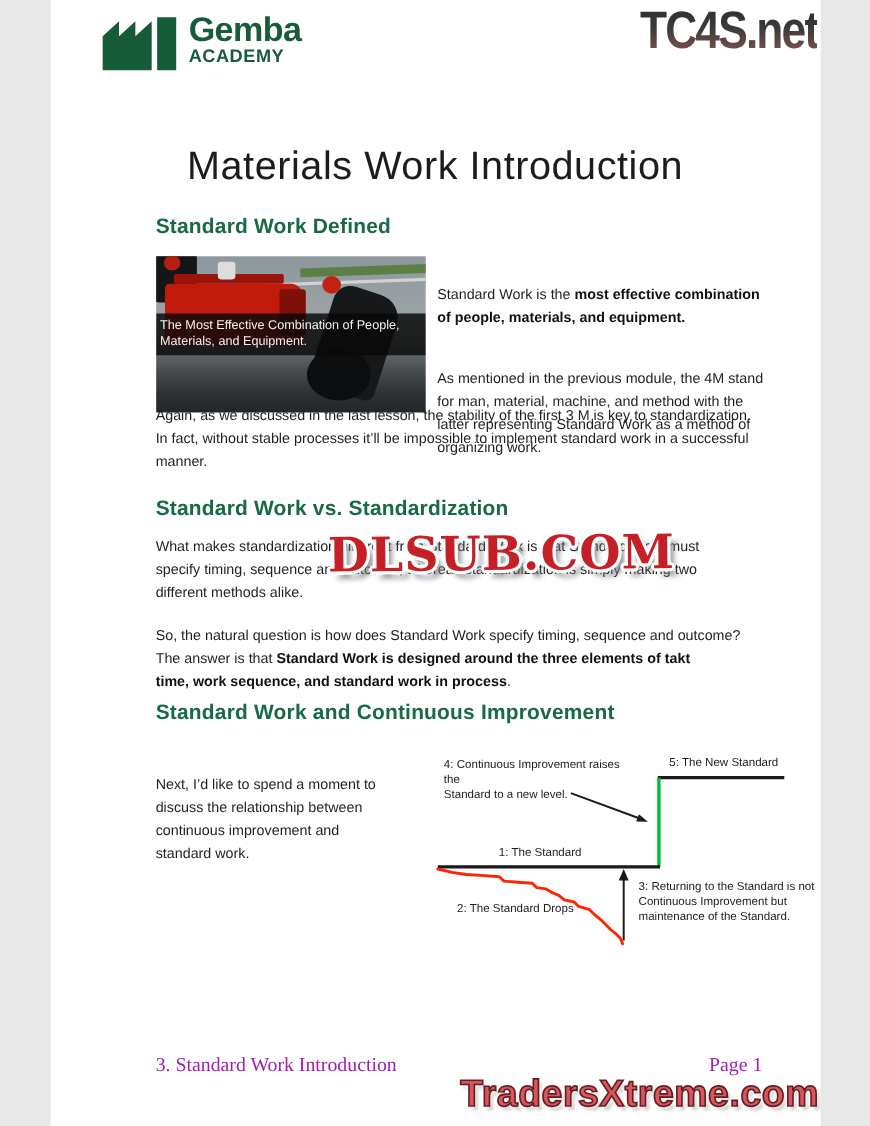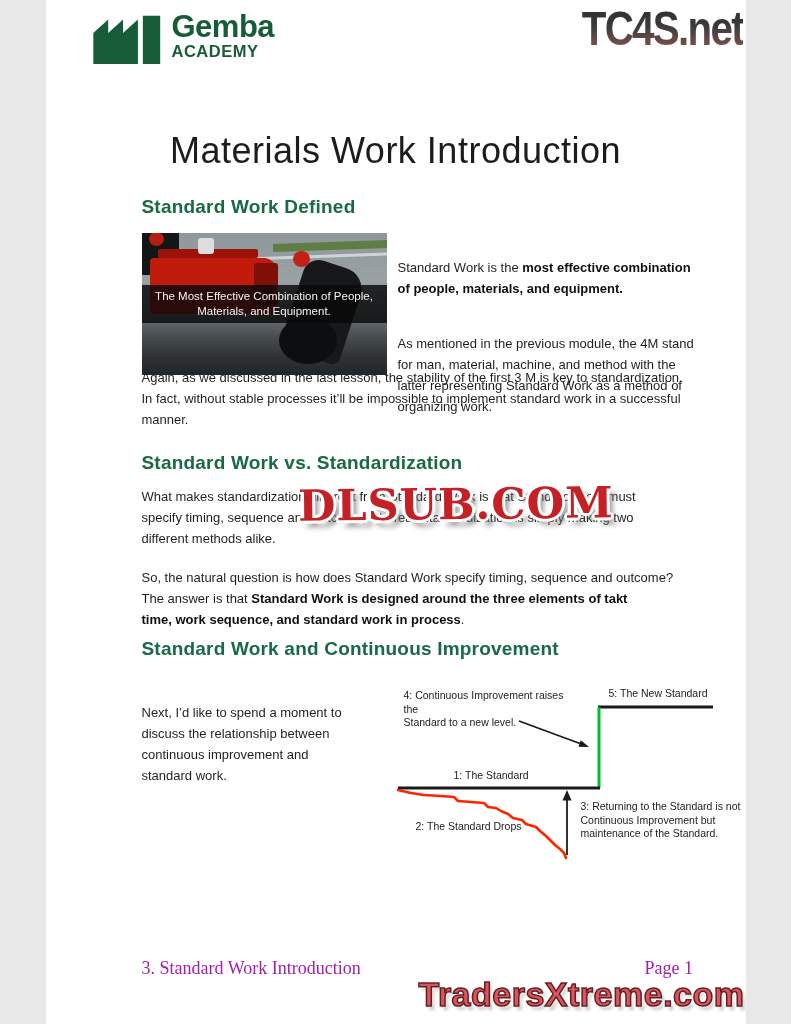--- a/index.html
+++ b/index.html
@@ -34,21 +34,21 @@
   .photo .helmet-l{position:absolute;left:7px;top:-1px;width:15px;height:14px;background:#b51f12;border-radius:50%;}
   .photo .car-wing{position:absolute;left:16px;top:16px;width:100px;height:9px;background:#9c1309;border-radius:2px;}
   .photo .car{position:absolute;left:8px;top:25px;width:126px;height:56px;background:#c11b0c;border-radius:4px 12px 4px 4px;}
   .photo .car-nose{position:absolute;left:112px;top:30px;width:24px;height:42px;background:#7e1008;border-radius:3px;}
   .photo .car-white{position:absolute;left:56px;top:5px;width:16px;height:16px;background:#dddddd;border-radius:3px;}
   .photo .crew-r{position:absolute;left:150px;top:30px;width:62px;height:96px;background:#17181a;
                  border-radius:16px 22px 8px 10px;transform:rotate(18deg);}
   .photo .helmet-r{position:absolute;left:151px;top:18px;width:17px;height:16px;background:#c32114;border-radius:50%;}
   .photo .tire{position:absolute;left:137px;top:84px;width:58px;height:47px;background:#0d0e0f;border-radius:50%;z-index:3;}
   .photo .caption{position:absolute;left:0;right:0;top:52px;z-index:4;background:rgba(8,8,8,0.82);
-                  color:#f2f2f2;text-align:center;font-size:11.5px;line-height:15px;padding:4px 4px;white-space:pre-line;}
+                  color:#f2f2f2;font-size:11.5px;line-height:15px;padding:4px 4px;white-space:pre-line;}
 
   
   .dlsub{left:252px;top:479px;font-family:"DejaVu Serif",serif;font-weight:700;font-size:43px;letter-spacing:1px;
          color:var(--dlsub-red,#c52026);transform:rotate(-0.6deg);
          text-shadow:-2px -2px 0 #fff,2px -2px 0 #fff,-2px 2px 0 #fff,2px 2px 0 #fff,
                      0 3px 0 #fff,0 -3px 0 #fff,3px 0 0 #fff,-3px 0 0 #fff,
                      6px 7px 5px rgba(120,120,120,0.7);}
   .traders{right:1px;top:975px;font-size:34px;font-weight:700;letter-spacing:0.5px;
            color:var(--traders-red,#d9565e);-webkit-text-stroke:1.5px #641d21;
            text-shadow:0 0 4px #ffffff,0 0 7px #ffffff,3px 4px 3px rgba(150,150,150,0.55);text-align:center;}

